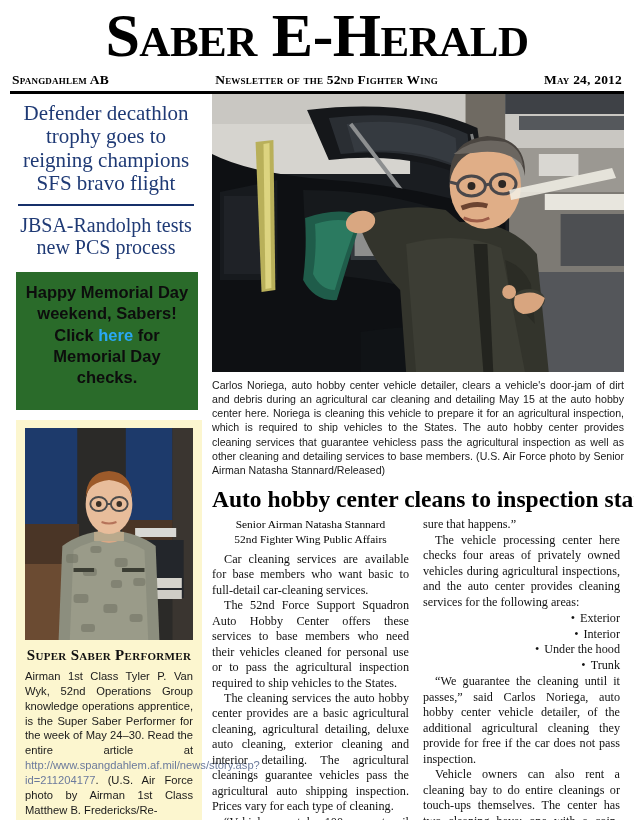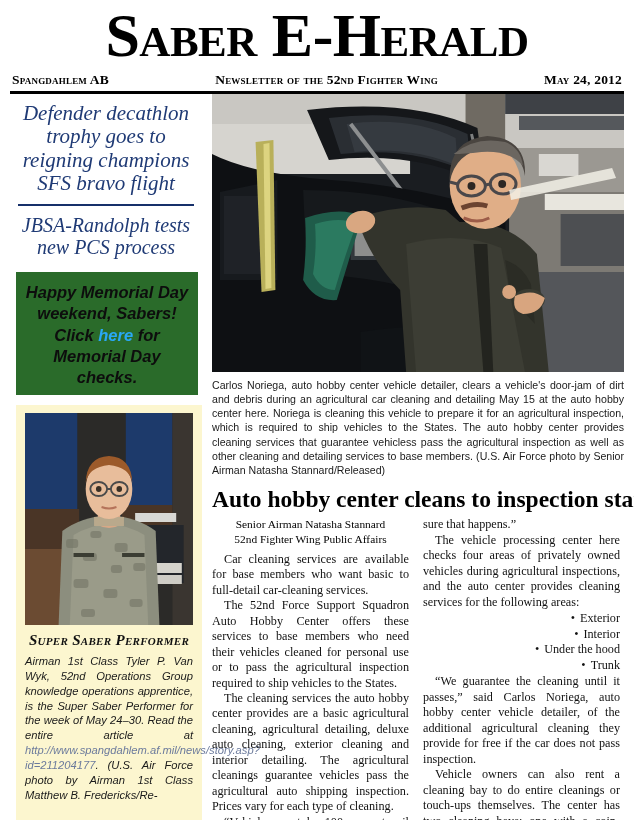--- a/index.html
+++ b/index.html
@@ -49,21 +49,21 @@
     margin: 0 10px 0 10px;
   }
 
   
   .body-grid {
     display: flex;
     padding: 0 10px;
     box-sizing: border-box;
     height: 710px;
   }
-  .col-left { width: 198px; box-sizing: border-box; padding-right: 6px; font-style: italic; }
+  .col-left { width: 198px; box-sizing: border-box; padding-right: 6px; }
   .col-right { width: 416px; box-sizing: border-box; padding-left: 4px; }
 
   
   .teaser {
     color: #1f3a75;
     font-family: "Liberation Serif", serif;
     font-size: 21px;
     line-height: 1.12;
     text-align: center;
     padding: 8px 4px 4px 4px;
@@ -72,21 +72,21 @@
   .rule-navy {
     height: 2px;
     background: #16306a;
     margin: 4px 8px 2px 8px;
   }
 
   
   .promo {
     background: #2a6b2a;
     margin: 6px 4px 0 6px;
-    padding: 10px 6px 7px 6px;
+    padding: 10px 6px 22px 6px;
     text-align: center;
     font-family: "Liberation Sans", sans-serif;
     font-weight: bold;
     font-size: 16.5px;
     line-height: 1.28;
     color: #0d0d0d;
   }
   .promo .link { color: #29a8f5; }
 
   

